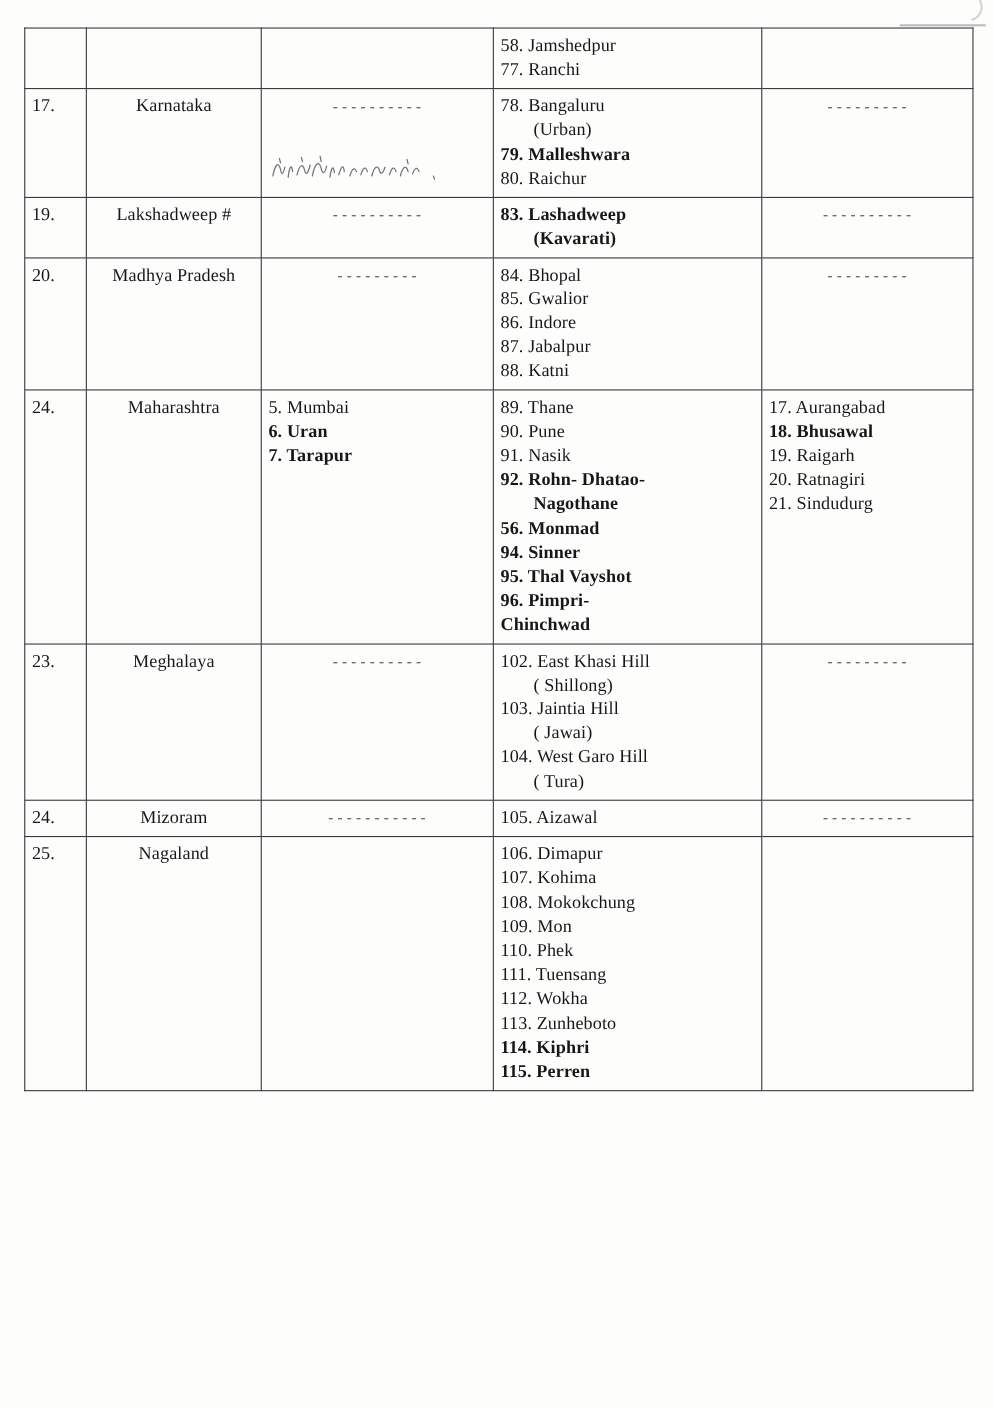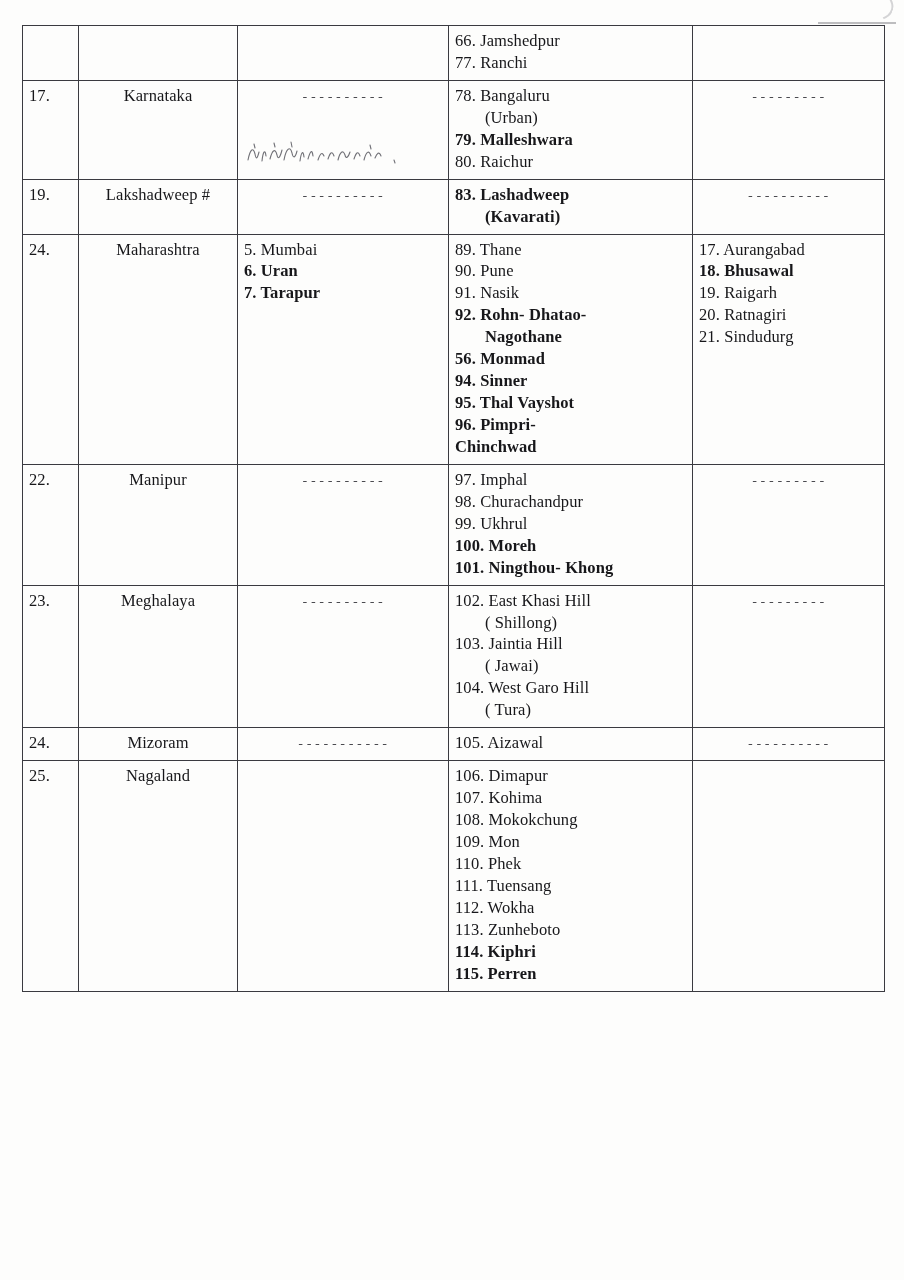--- a/index.html
+++ b/index.html
@@ -124,21 +124,21 @@
       <col class="c-three">
       <col class="c-four">
       <col class="c-five">
     </colgroup>
     <tbody id="table-body">
         <tr>
           <td class="sl"></td>
           <td class="state"></td>
           <td class="listcol "></td>
           <td class="listcol ">
-            <span class="entry">66. Jamshedpur</span>
+            <span class="entry">58. Jamshedpur</span>
             <span class="entry">77. Ranchi</span>
           </td>
           <td class="listcol "></td>
         </tr>
         <tr>
           <td class="sl">17.</td>
           <td class="state">Karnataka</td>
           <td class="dashcol"><span class="dashes">----------</span></td>
           <td class="listcol ">
             <span class="entry">78. Bangaluru</span>
@@ -150,20 +150,33 @@
         </tr>
         <tr>
           <td class="sl">19.</td>
           <td class="state">Lakshadweep #</td>
           <td class="dashcol"><span class="dashes">----------</span></td>
           <td class="listcol ">
             <span class="entry b">83. Lashadweep</span>
             <span class="entry b sub">(Kavarati)</span>
           </td>
           <td class="dashcol"><span class="dashes">----------</span></td>
+        </tr>
+        <tr>
+          <td class="sl">20.</td>
+          <td class="state">Madhya Pradesh</td>
+          <td class="dashcol"><span class="dashes">---------</span></td>
+          <td class="listcol ">
+            <span class="entry">84. Bhopal</span>
+            <span class="entry">85. Gwalior</span>
+            <span class="entry">86. Indore</span>
+            <span class="entry">87. Jabalpur</span>
+            <span class="entry">88. Katni</span>
+          </td>
+          <td class="dashcol"><span class="dashes">---------</span></td>
         </tr>
         <tr>
           <td class="sl">24.</td>
           <td class="state">Maharashtra</td>
           <td class="listcol ">
             <span class="entry">5. Mumbai</span>
             <span class="entry b">6. Uran</span>
             <span class="entry b">7. Tarapur</span>
           </td>
           <td class="listcol ">
@@ -178,33 +191,20 @@
             <span class="entry b">96. Pimpri-</span>
             <span class="entry b">Chinchwad</span>
           </td>
           <td class="listcol ">
             <span class="entry">17. Aurangabad</span>
             <span class="entry b">18. Bhusawal</span>
             <span class="entry">19. Raigarh</span>
             <span class="entry">20. Ratnagiri</span>
             <span class="entry">21. Sindudurg</span>
           </td>
-        </tr>
-        <tr>
-          <td class="sl">22.</td>
-          <td class="state">Manipur</td>
-          <td class="dashcol"><span class="dashes">----------</span></td>
-          <td class="listcol ">
-            <span class="entry">97. Imphal</span>
-            <span class="entry">98. Churachandpur</span>
-            <span class="entry">99. Ukhrul</span>
-            <span class="entry b">100. Moreh</span>
-            <span class="entry b">101. Ningthou- Khong</span>
-          </td>
-          <td class="dashcol"><span class="dashes">---------</span></td>
         </tr>
         <tr>
           <td class="sl">23.</td>
           <td class="state">Meghalaya</td>
           <td class="dashcol"><span class="dashes">----------</span></td>
           <td class="listcol ">
             <span class="entry">102. East Khasi Hill</span>
             <span class="entry sub">( Shillong)</span>
             <span class="entry">103. Jaintia Hill</span>
             <span class="entry sub">( Jawai)</span>

